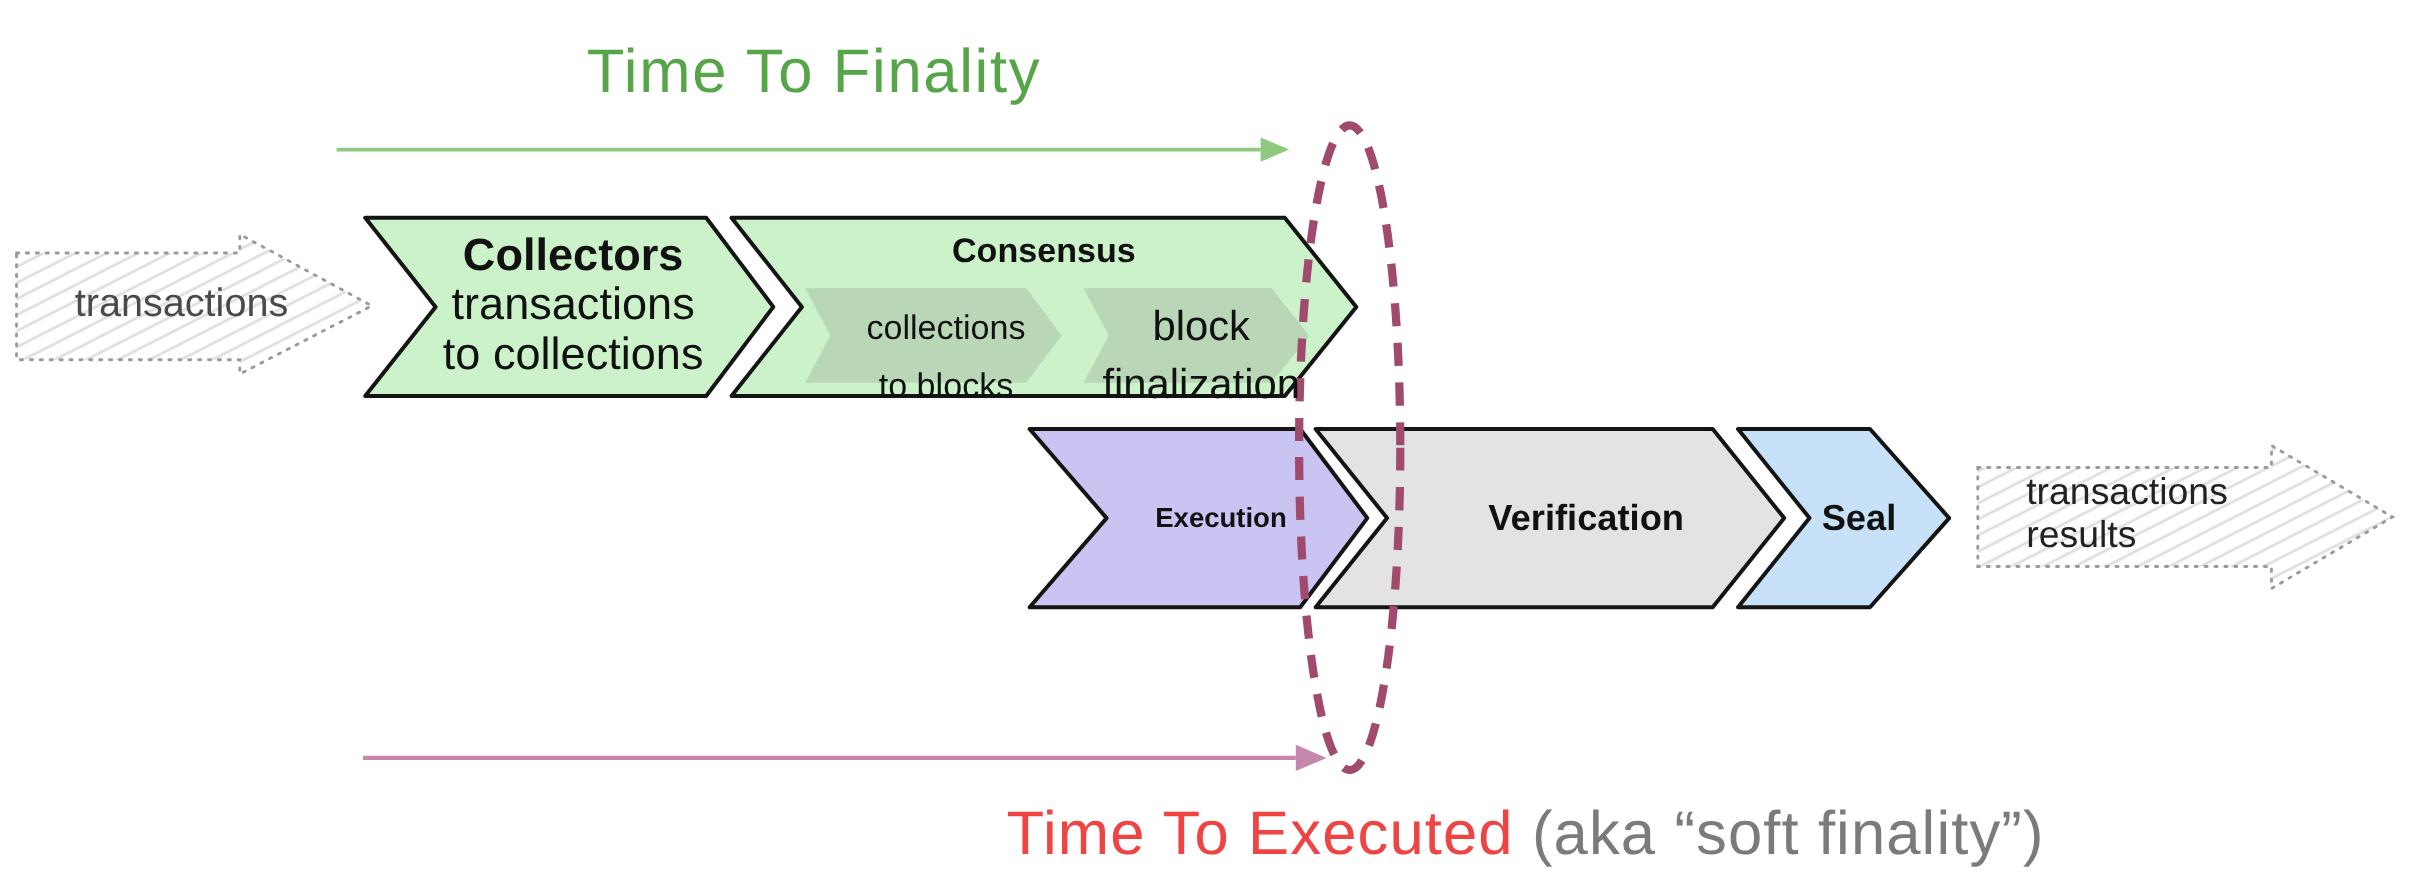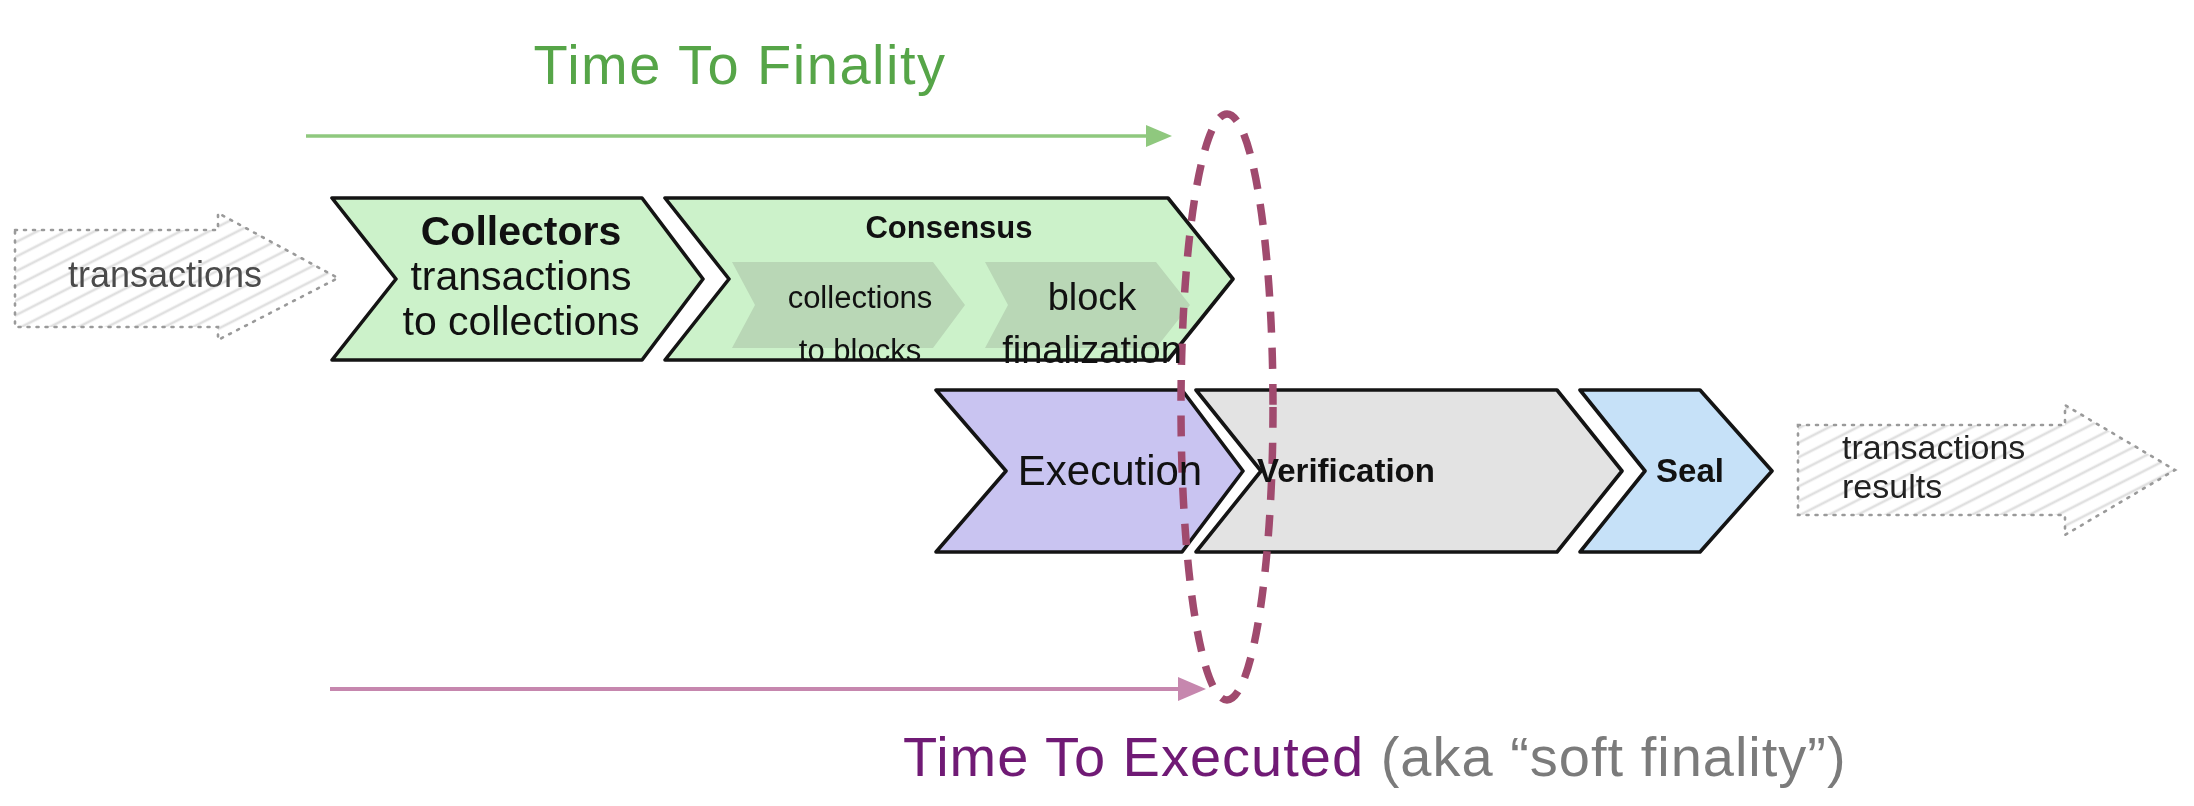--- a/index.html
+++ b/index.html
@@ -27,22 +27,22 @@
   .stage-block{
     position:absolute;display:flex;flex-direction:column;
     align-items:center;color:#111;
   }
   .blk-collectors{left:386px;top:209px;width:270px;font-size:41px;}
   .blk-collectors div{line-height:45px;}
   .blk-consensus-title{left:729px;top:209px;width:440px;font-size:31px;font-weight:bold;line-height:38px;}
   .blk-inner1{left:755px;top:265px;width:210px;font-size:31px;}
   .blk-inner2{left:992px;top:265px;width:200px;font-size:38px;}
   .blk-inner1 div,.blk-inner2 div{line-height:41px;margin-top:12px;}
-  .blk-execution{left:1010px;top:451px;width:200px;font-size:42px;font-weight:normal;line-height:40px;}
-  .blk-verification{left:1206px;top:451px;width:280px;font-size:33px;font-weight:bold;line-height:40px;}
+  .blk-execution{left:1010px;top:451px;width:200px;font-size:25px;font-weight:bold;line-height:40px;}
+  .blk-verification{left:1302px;top:451px;width:280px;font-size:33px;font-weight:bold;line-height:40px;}
   .blk-seal{left:1620px;top:451px;width:140px;font-size:33px;font-weight:bold;line-height:40px;justify-content:center;}
   .blk-results{left:1842px;top:428px;width:230px;font-size:34px;color:#222;align-items:flex-start;}
   .blk-results div{line-height:39px;}
   .bold{font-weight:bold;}
 </style>
 </head>
 <body>
 
 <div class="canvas">
 
@@ -76,21 +76,21 @@
     <polygon points="1196,390 1557,390 1622,471 1557,552 1196,552 1261,471" stroke-width="3.6" stroke-linejoin="round" stroke="#141414" fill="#e3e3e3"></polygon>
 
     <polygon points="1580,390 1700,390 1772,471 1700,552 1580,552 1645,471" stroke-width="3.6" stroke-linejoin="round" stroke="#141414" fill="#c6e1f8"></polygon>
 
     <ellipse cx="1227" cy="407" rx="46" ry="293" fill="none" stroke-width="7.5" stroke-dasharray="21 15" stroke="#a04a6e"></ellipse>
   </svg>
 
   <div class="lbl title-top" style="color: rgb(86, 165, 72);">Time To Finality</div>
 
   <div class="lbl title-bottom">
-    <span style="color: #701a75;">Time To Executed</span><span style="color: rgb(123, 123, 123); text-align: right;"> (aka “soft finality”)</span>
+    <span style="color: #ef4444; margin-left: 12px;">Time To Executed</span><span style="color: rgb(123, 123, 123); text-align: right;"> (aka “soft finality”)</span>
   </div>
 
   <div class="lbl input-label">transactions</div>
 
   <div class="stage-block blk-results">
     <div>transactions</div>
     <div>results</div>
   </div>
 
   <div class="stage-block blk-collectors">

